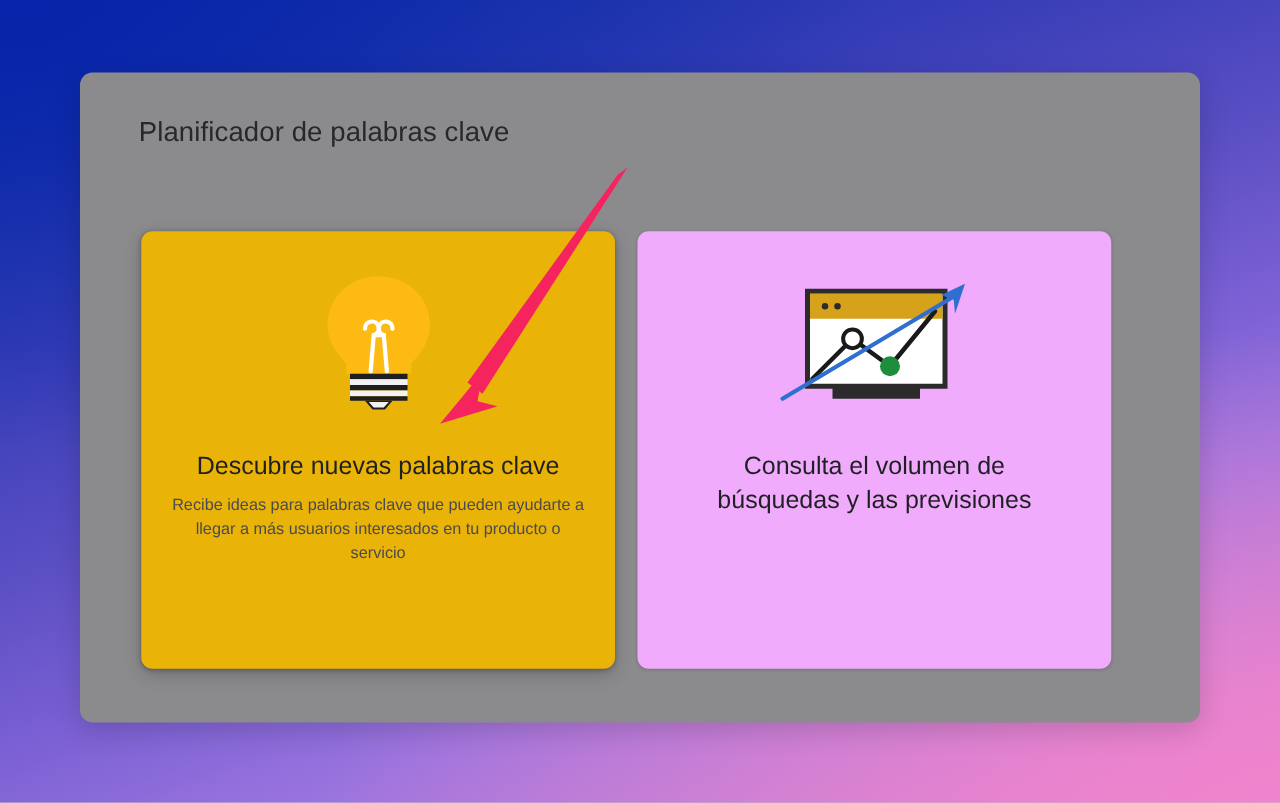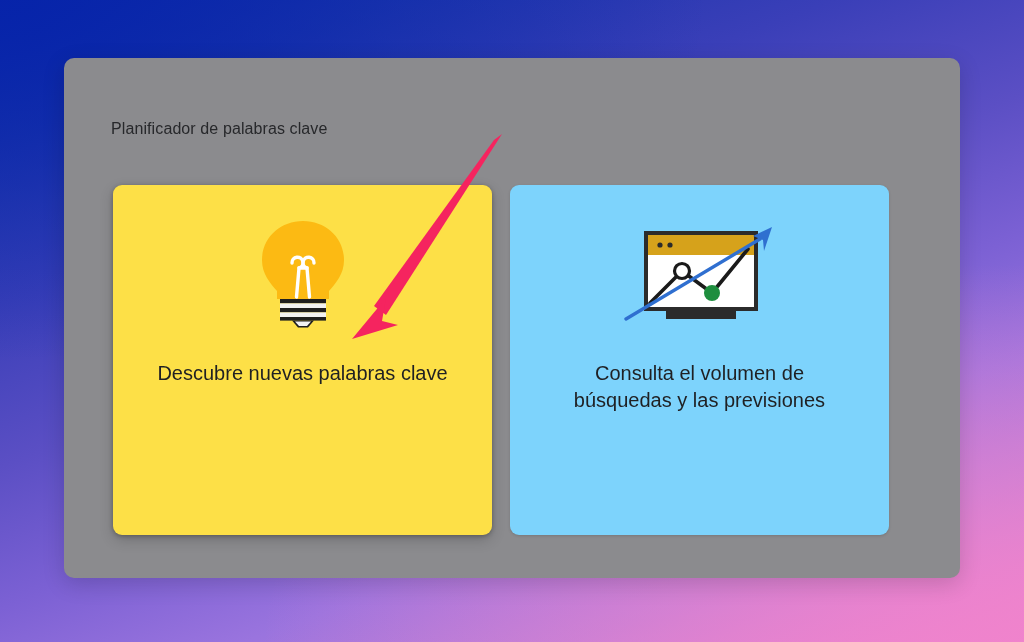--- a/index.html
+++ b/index.html
@@ -45,26 +45,25 @@
     height: 520px;
     background: #8b8b8e;
     border-radius: 10px;
     box-shadow: 0 6px 22px rgba(0,0,0,0.16);
   }
 
   .panel-title {
     position: absolute;
     left: 47px;
     top: 35px;
-    font-size: 16px;
+    font-size: 22px;
     font-weight: 400;
     color: #27282b;
     letter-spacing: 0.1px;
     white-space: nowrap;
-    margin-top: 27px;
   }
 
   
   .cards {
     position: absolute;
     left: 49px;
     top: 127px;
     width: 816px;
     height: 350px;
     display: flex;
@@ -76,26 +75,26 @@
     height: 350px;
     border-radius: 9px;
     display: flex;
     flex-direction: column;
     align-items: center;
     position: relative;
     padding: 0 24px;
   }
 
   .card.selected {
-    background: #fde047;
+    background: #eab308;
     box-shadow: 0 1px 4px rgba(0,0,0,0.28), 0 5px 14px rgba(0,0,0,0.18);
   }
 
   .card.muted {
-    background: #7dd3fc;
+    background: #f0abfc;
     box-shadow: 0 1px 3px rgba(0,0,0,0.14);
   }
 
   .card-icon {
     height: 175px;
     display: flex;
     align-items: center;
     justify-content: center;
     width: 100%;
   }
@@ -160,20 +159,21 @@
           <rect x="27" y="95.4" width="46" height="4.6" fill="#f2f2f2"></rect>
           <rect x="27" y="100" width="46" height="3.6" fill="#1f1f1f"></rect>
 
           <path d="M39 103.6 L61 103.6 L55 110.5 L45 110.5 Z" fill="#1f1f1f"></path>
           <path d="M42 104.6 L58 104.6 L54 109 L46 109 Z" fill="#f2f2f2"></path>
         </svg>
       </div>
 
       <div class="card-title">Descubre nuevas palabras clave</div>
 
+      <div class="card-desc">Recibe ideas para palabras clave que pueden ayudarte a llegar a más usuarios interesados en tu producto o servicio</div>
     </div>
 
     <div class="card muted">
 
       <div class="card-icon">
         <svg width="160" height="108" viewBox="0 0 160 108">
 
           <rect x="26" y="14" width="110" height="76" fill="#ffffff" stroke="#2b2b2b" stroke-width="4"></rect>
 
           <rect x="28" y="16" width="106" height="20" fill="#d6a21b"></rect>

